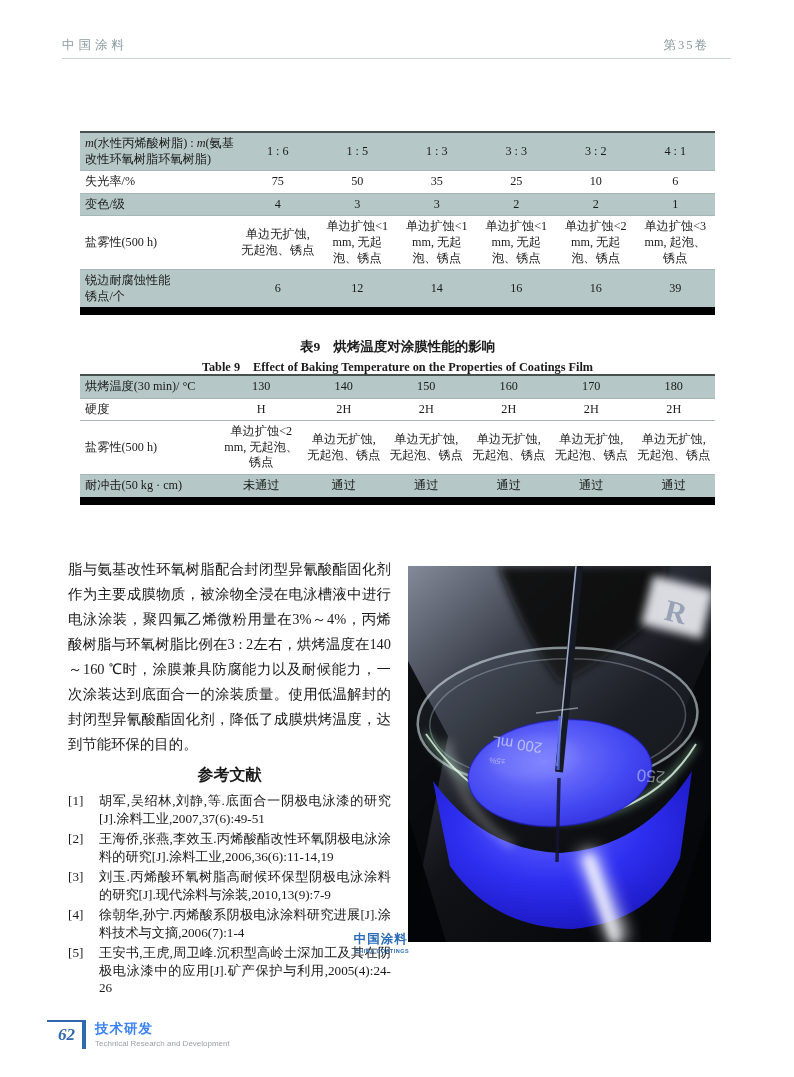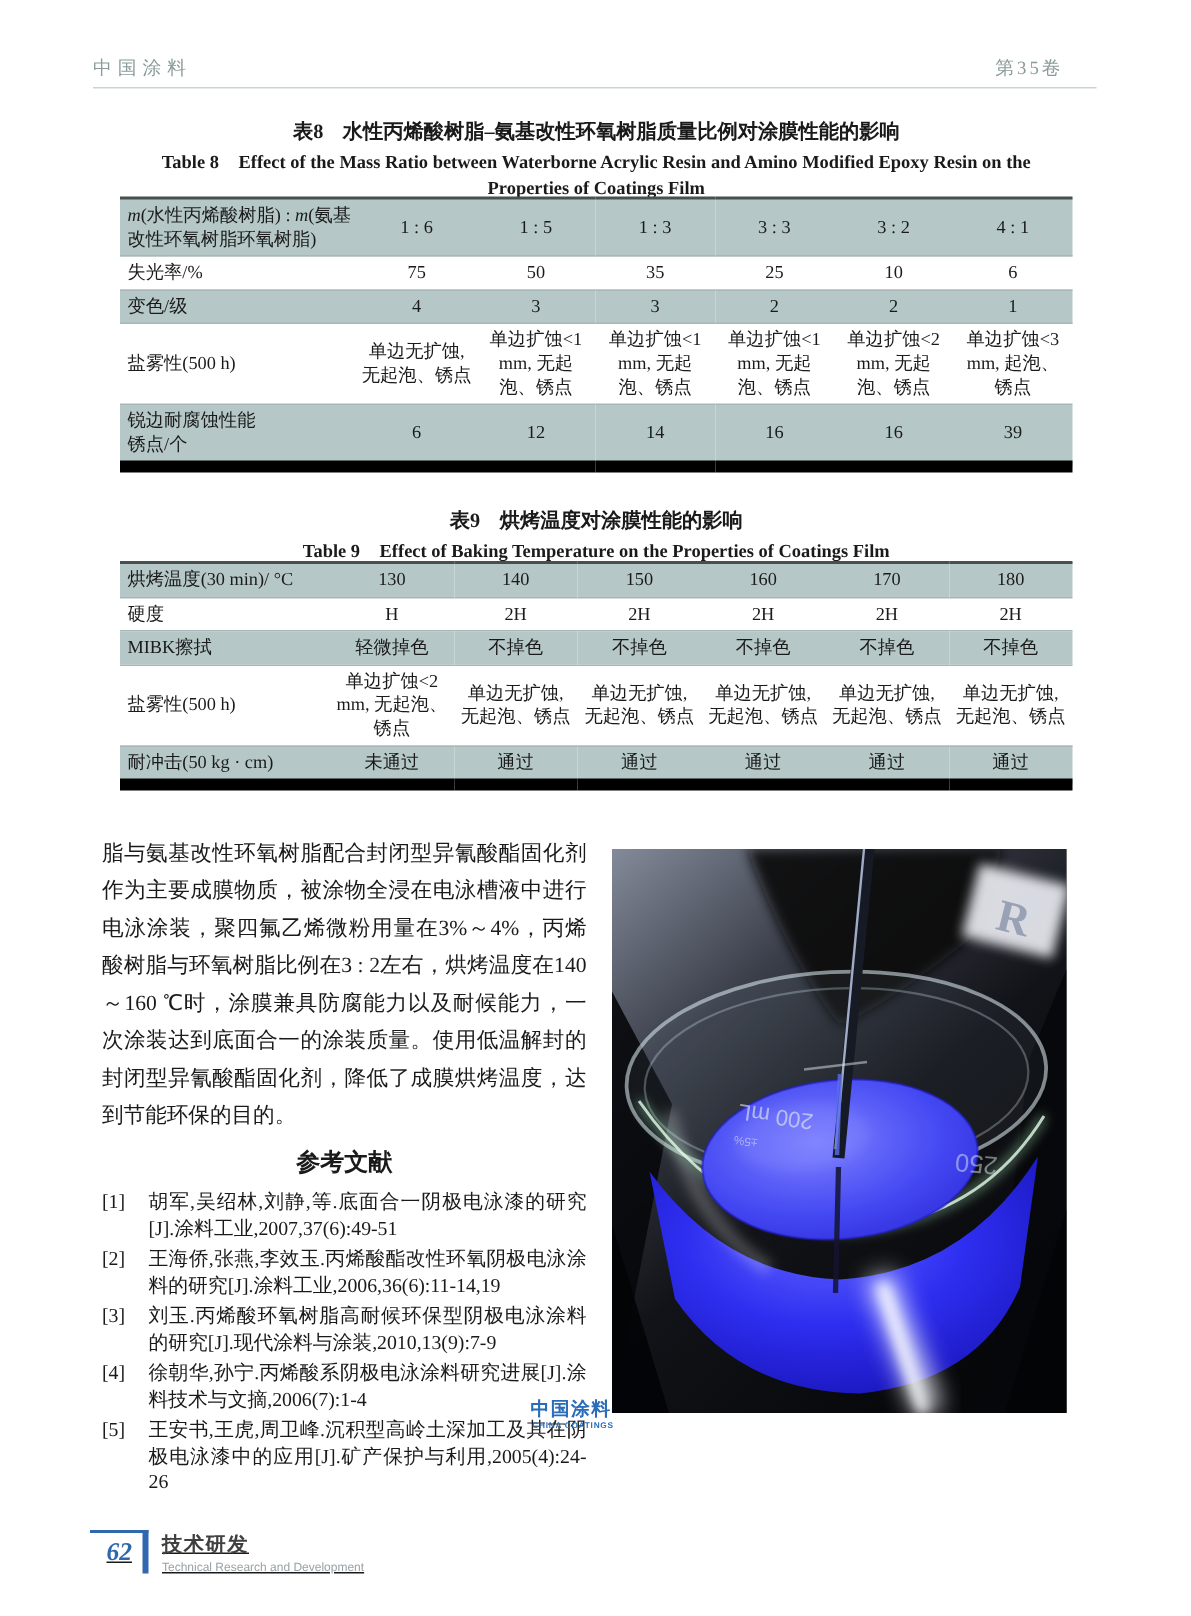--- a/index.html
+++ b/index.html
@@ -50,48 +50,40 @@
   .brand { position:absolute; left:344px; top:931px; width:76px; text-align:center; color:#2a6cb8; }
   .brand-cn { font-size:12.5px; font-weight:bold; letter-spacing:1px; font-family:"Liberation Sans", sans-serif; }
   .brand-cn sup { font-size:7px; }
   .brand-en { font-size:5.5px; font-weight:bold; letter-spacing:0.5px; font-family:"Liberation Sans", sans-serif; margin-top:0px; }
 
   
   .photo { position:absolute; left:408px; top:566px; width:303px; height:376px; background:#0a0b10; }
   .photo svg { display:block; }
 
   
-  .footer { position:absolute; left:60px; top:1020px; display:flex; align-items:center;text-decoration:underline; }
+  .footer { position:absolute; left:47px; top:1020px; display:flex; align-items:flex-start; }
   .pageno-tab {
     border-top:2px solid #3068b0; border-right:4px solid #3068b0;
     padding:3px 7px 5px 11px; height:29px;
   }
   .pageno { font-size:17px; font-weight:bold; font-style:italic; color:#3068b0; }
   .sec-block { margin-left:9px; font-family:"Liberation Sans", sans-serif; }
-  .sec-cn { font-size:13.5px; font-weight:bold; color:#404040; letter-spacing:1px; }
+  .sec-cn { font-size:13.5px; font-weight:bold; color:#3b82f6; letter-spacing:1px; }
   .sec-en { font-size:8px; color:#98a2a6; margin-top:1px; }
 </style>
 </head>
 <body>
 
 <div class="page">
 
   <div class="running-head">
     <span class="journal">中国涂料</span>
     <span class="vol">第35卷</span>
   </div>
 
-  <div class="caption" style="top:79px;">
-    <div class="cap-cn">
-      <span>表8</span><span class="cap-gap">水性丙烯酸树脂–氨基改性环氧树脂质量比例对涂膜性能的影响</span>
-    </div>
-    <div class="cap-en">
-      <span>Table 8</span><span class="cap-gap">Effect of the Mass Ratio between Waterborne Acrylic Resin and Amino Modified Epoxy Resin on the Properties of Coatings Film</span>
-    </div>
-  </div>
 
   <table class="dtable" style="top:131px;">
     <colgroup>
         <col style="width:158px">
         <col>
         <col>
         <col>
         <col>
         <col>
         <col>
@@ -176,29 +168,20 @@
       <td>180</td>
     </tr>
     <tr>
       <th>硬度</th>
       <td>H</td>
       <td>2H</td>
       <td>2H</td>
       <td>2H</td>
       <td>2H</td>
       <td>2H</td>
-    </tr>
-    <tr class="shade">
-      <th>MIBK擦拭</th>
-      <td>轻微掉色</td>
-      <td>不掉色</td>
-      <td>不掉色</td>
-      <td>不掉色</td>
-      <td>不掉色</td>
-      <td>不掉色</td>
     </tr>
     <tr>
       <th>盐雾性(500 h)</th>
       <td>单边扩蚀&lt;2 mm, 无起泡、锈点</td>
       <td>单边无扩蚀, 无起泡、锈点</td>
       <td>单边无扩蚀, 无起泡、锈点</td>
       <td>单边无扩蚀, 无起泡、锈点</td>
       <td>单边无扩蚀, 无起泡、锈点</td>
       <td>单边无扩蚀, 无起泡、锈点</td>
     </tr>

